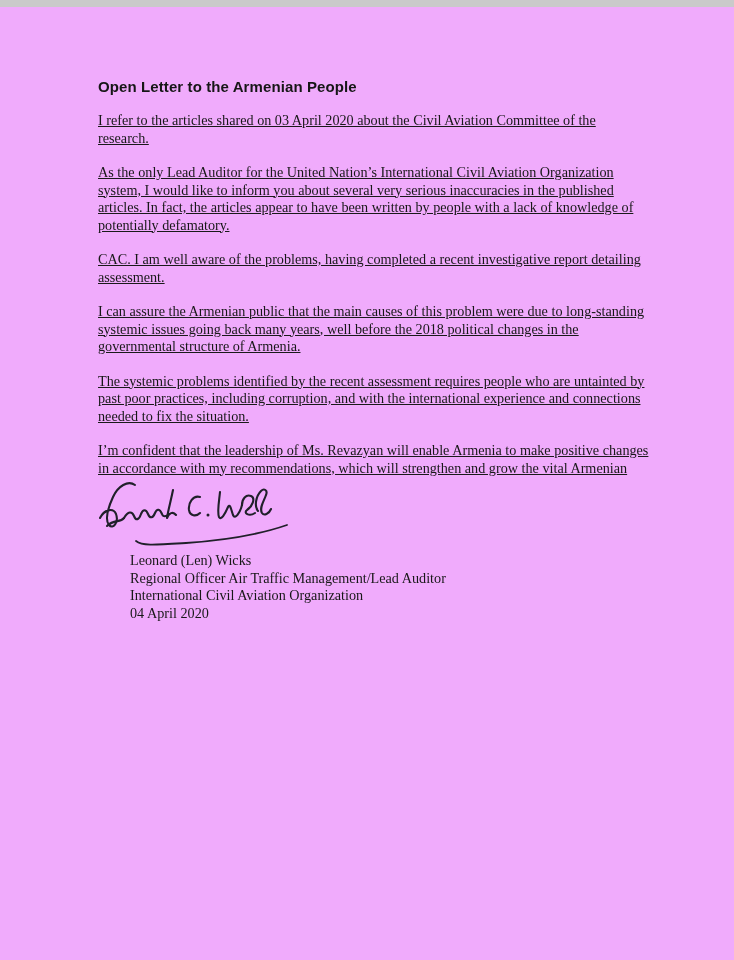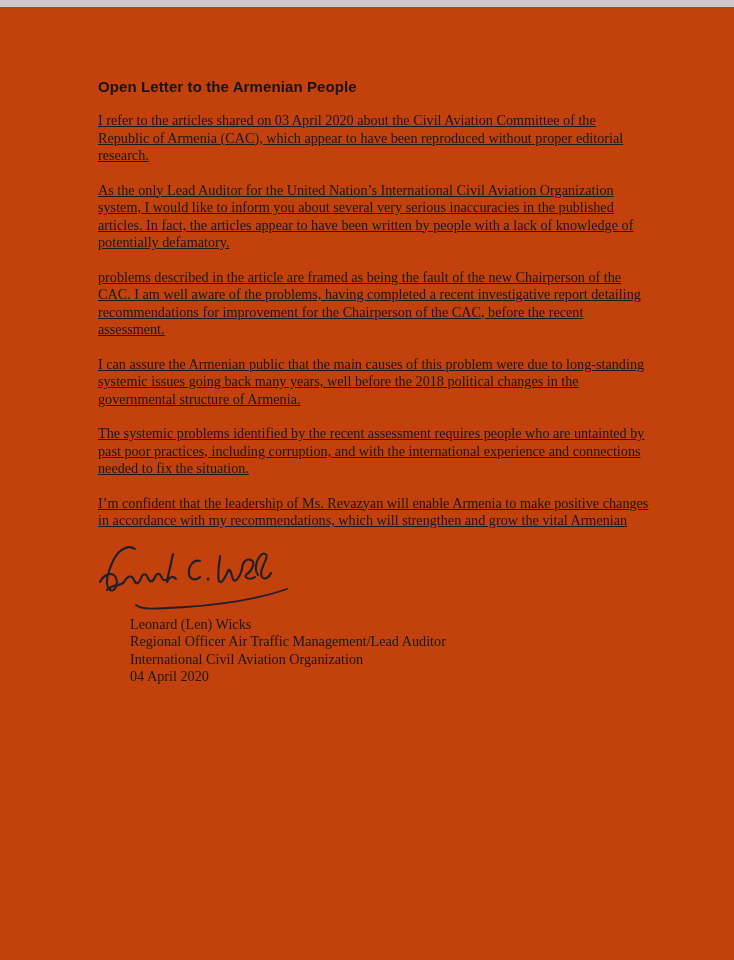--- a/index.html
+++ b/index.html
@@ -5,21 +5,21 @@
   html, body {
     margin: 0;
     padding: 0;
     background: #ffffff;
     font-family: "Liberation Serif", serif;
   }
   .screen {
     position: relative;
     width: 734px;
     height: 960px;
-    background: #c2410c;
+    background: #f0abfc;
     overflow: hidden;
   }
   .top-bar {
     width: 100%;
     height: 7px;
     background: #cacaca;
   }
   .page-content {
     padding: 71px 66px 0 98px;
     color: #1a1a1a;
@@ -31,21 +31,21 @@
     line-height: 18px;
     letter-spacing: 0.1px;
     margin: 0 0 16px 0;
     color: #161616;
   }
   .para {
     margin: 0 0 17px 0;
     text-decoration: underline;
   }
   #paragraphs .para:last-child {
-    margin-bottom: 12px;
+    margin-bottom: 1px;
   }
   .line {
     font-size: 14.2px;
     line-height: 17.5px;
     white-space: nowrap;
     color: #181818;
   }
   .signature-wrap {
     margin: 1px 0 4px -4px;
     width: 200px;
@@ -64,33 +64,30 @@
 
 <div class="screen">
   <div class="top-bar"></div>
 
   <div class="page-content">
     <h1 class="title">Open Letter to the Armenian People</h1>
 
     <div id="paragraphs">
         <div class="para">
           <div class="line">I refer to the articles shared on 03 April 2020 about the Civil Aviation Committee of the</div>
-          <div class="line">Republic of Armenia (CAC), which appear to have been reproduced without proper editorial</div>
           <div class="line">research.</div>
         </div>
         <div class="para">
           <div class="line">As the only Lead Auditor for the United Nation’s International Civil Aviation Organization</div>
           <div class="line">system, I would like to inform you about several very serious inaccuracies in the published</div>
           <div class="line">articles. In fact, the articles appear to have been written by people with a lack of knowledge of</div>
           <div class="line">potentially defamatory.</div>
         </div>
         <div class="para">
-          <div class="line">problems described in the article are framed as being the fault of the new Chairperson of the</div>
           <div class="line">CAC. I am well aware of the problems, having completed a recent investigative report detailing</div>
-          <div class="line">recommendations for improvement for the Chairperson of the CAC, before the recent</div>
           <div class="line">assessment.</div>
         </div>
         <div class="para">
           <div class="line">I can assure the Armenian public that the main causes of this problem were due to long-standing</div>
           <div class="line">systemic issues going back many years, well before the 2018 political changes in the</div>
           <div class="line">governmental structure of Armenia.</div>
         </div>
         <div class="para">
           <div class="line">The systemic problems identified by the recent assessment requires people who are untainted by</div>
           <div class="line">past poor practices, including corruption, and with the international experience and connections</div>

